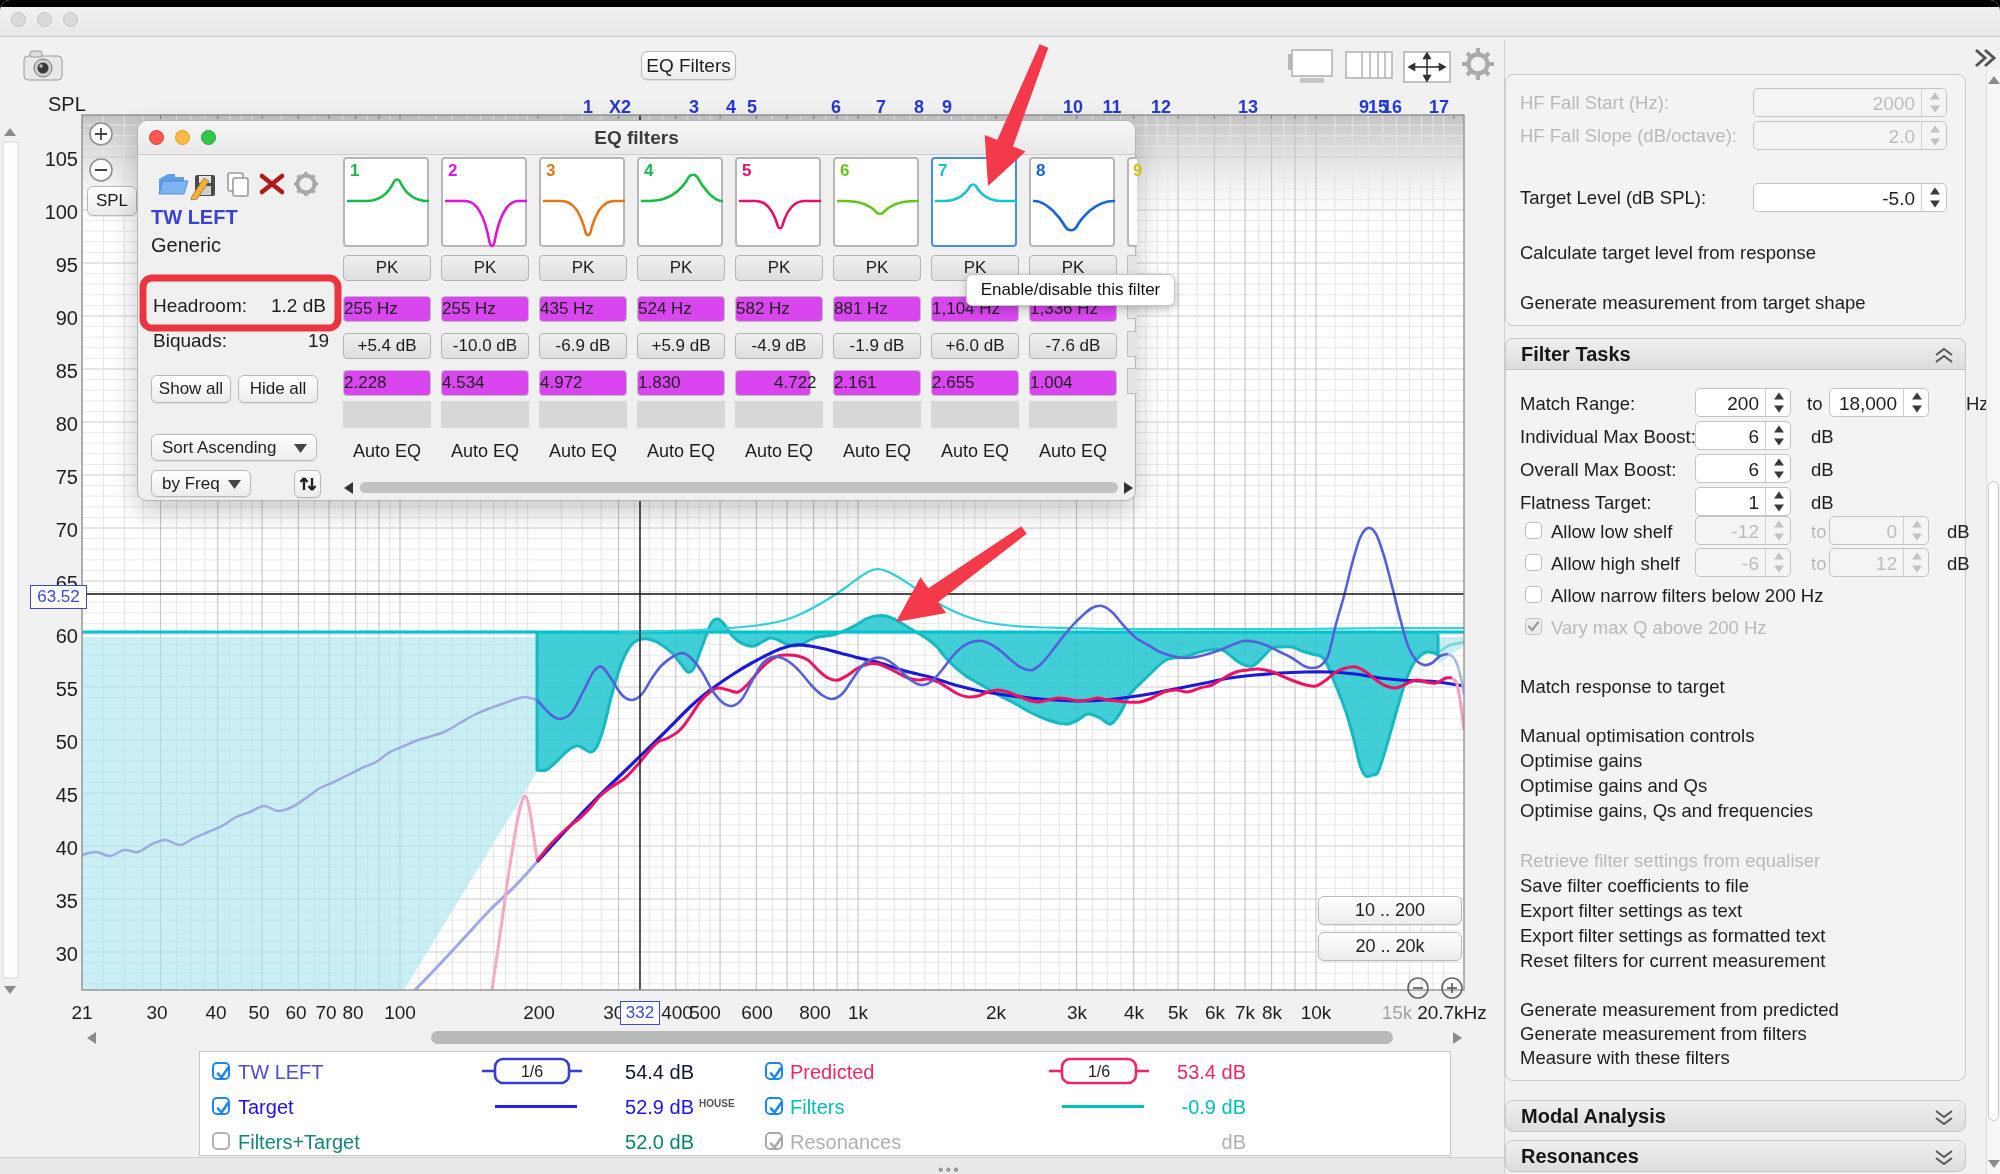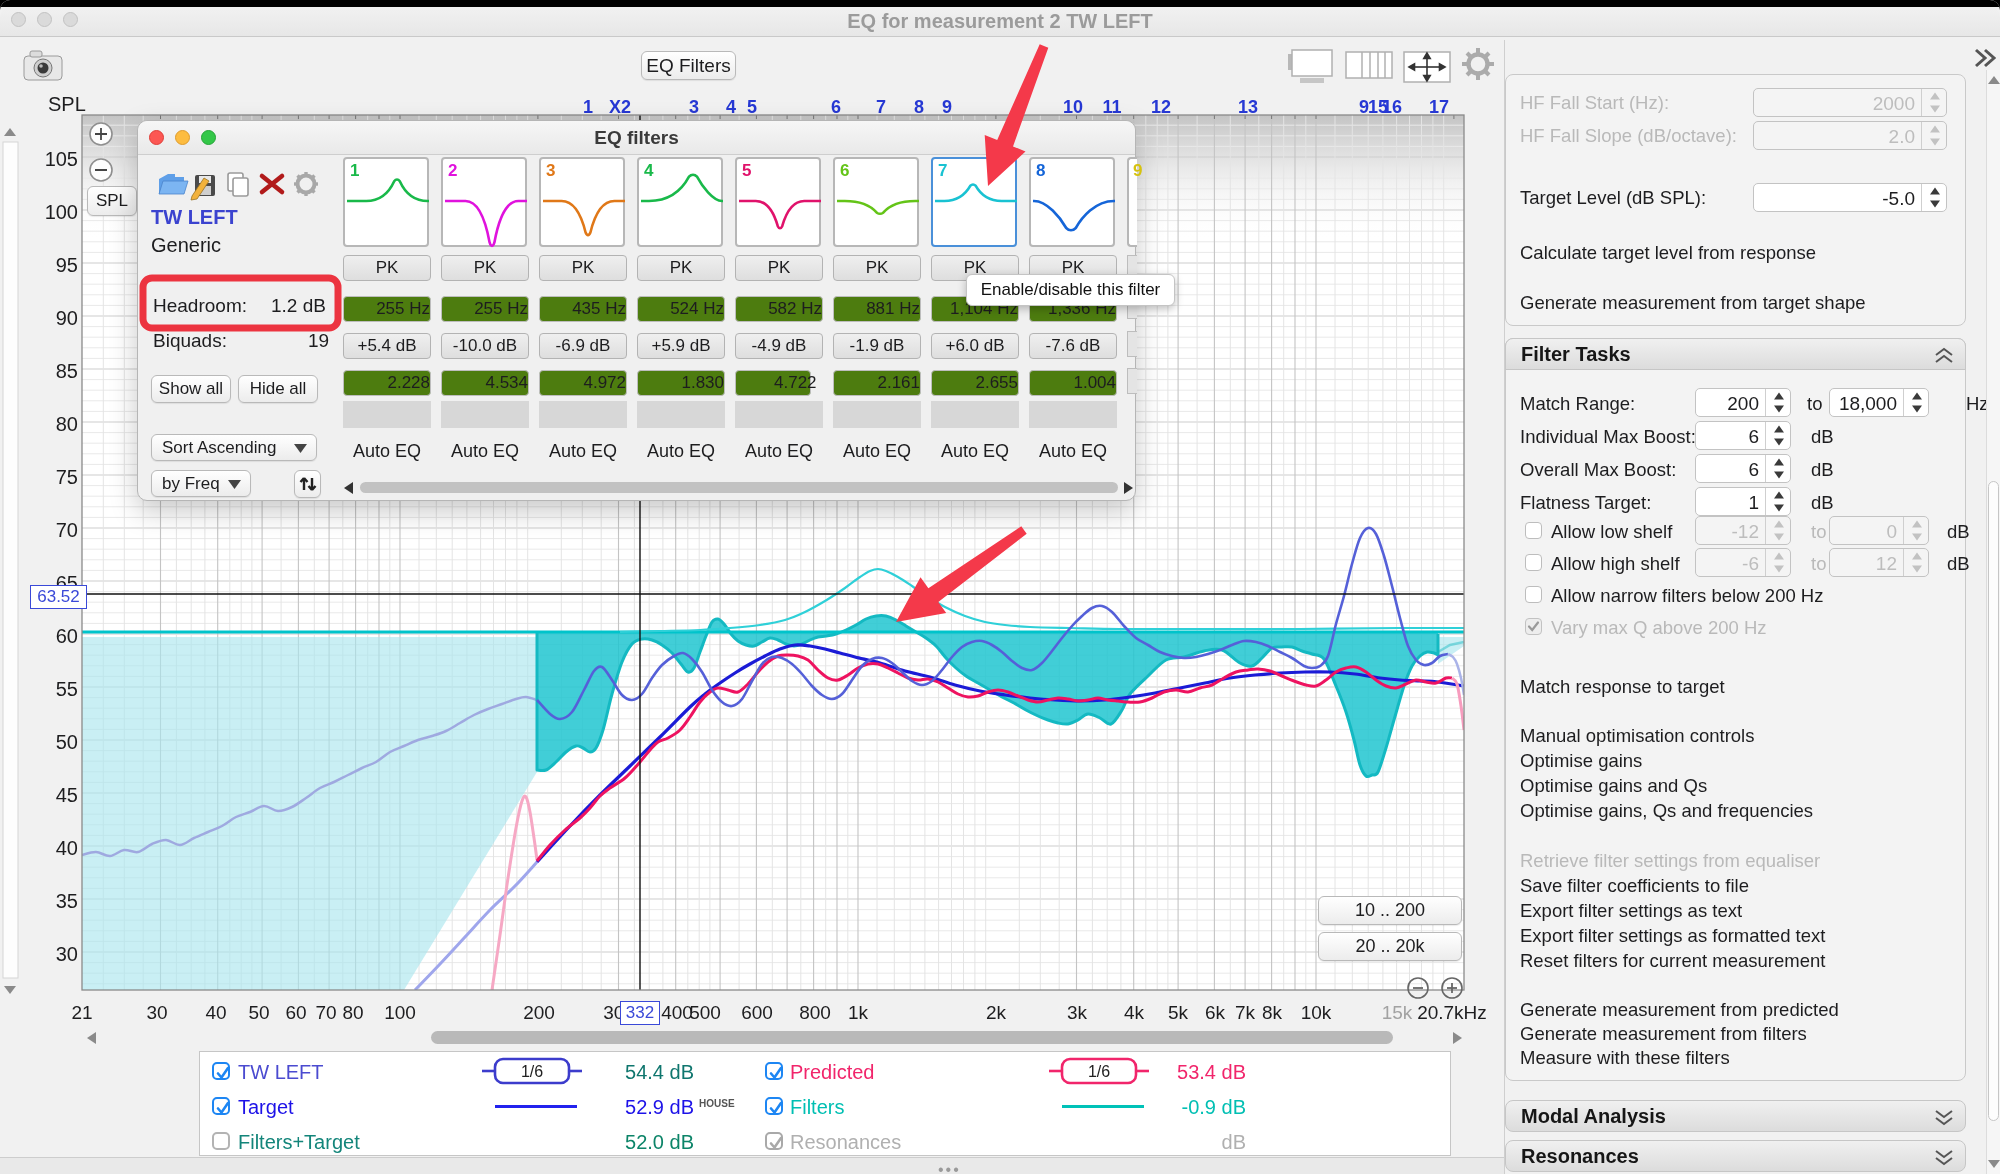--- a/index.html
+++ b/index.html
@@ -9,42 +9,41 @@
 .gtl{position:absolute;top:12px;width:15px;height:15px;border-radius:50%;background:#dadada;border:1px solid #c2c2c2;}
 .spl{position:absolute;left:30px;width:48px;text-align:right;font-size:20px;color:#1d1d1f;height:20px;}
 .fx{position:absolute;top:1002px;width:90px;text-align:center;font-size:19px;color:#1d1d1f;}
 .bn{position:absolute;top:97px;width:40px;text-align:center;font-size:18px;font-weight:bold;color:#2638d4;}
 .macbtn{position:absolute;background:linear-gradient(#ffffff,#ececec);border:1px solid #b9b9b9;border-radius:6px;font-size:17px;color:#1d1d1f;text-align:center;line-height:26px;box-shadow:0 1px 1px rgba(0,0,0,0.08);}
 #dlg{position:absolute;left:137px;top:120px;width:999px;height:381px;background:#f0f0f0;border:1px solid #b5b5b5;border-radius:10px;box-shadow:0 10px 28px rgba(0,0,0,0.22);z-index:40;}
 #dlgbar{position:absolute;left:0;top:0;width:100%;height:34px;background:linear-gradient(#f6f6f6,#e9e9e9);border-bottom:1px solid #cecece;border-radius:10px 10px 0 0;}
 .tl{position:absolute;top:9px;width:15px;height:15px;border-radius:50%;border:1px solid;}
 #dlgtitle{position:absolute;left:0;top:6px;width:100%;text-align:center;font-size:19px;font-weight:bold;color:#3a3a3a;}
 .cellg{position:absolute;height:26px;background:linear-gradient(#efefef,#dedede);border:1px solid #b3b3b3;border-radius:4px;text-align:center;font-size:17px;line-height:24px;color:#1d1d1f;}
-.cellw{position:absolute;height:26px;background:#4d7c0f;border:1px solid #bdbdbd;border-radius:4px;text-align:right;font-size:17px;line-height:24px;color:#1d1d1f;}
+.cellw{position:absolute;height:26px;background:#d946ef;border:1px solid #bdbdbd;border-radius:4px;text-align:left;font-size:17px;line-height:24px;color:#1d1d1f;}
 #rsep{position:absolute;left:1504px;top:40px;width:1px;height:1134px;background:#cfcfcf;}
 #rpanel{position:absolute;left:1505px;top:0;width:461px;height:1174px;font-size:19px;}
 .rbox{position:absolute;width:461px;background:#f3f3f3;border:1px solid #c9c9c9;border-radius:8px;}
 .rlab{position:absolute;font-size:18.5px;color:#1d1d1f;white-space:nowrap;}
 .rlab.grey{color:#b9b9b9;}
 .rhdr{position:absolute;left:0;width:461px;height:32px;background:linear-gradient(#f0f0f0,#dcdcdc);border:1px solid #c6c6c6;border-radius:8px 8px 0 0;font-size:20px;font-weight:bold;color:#161616;padding-left:15px;line-height:31px;}
 .rbar{border-radius:8px;}
 #rscroll{position:absolute;left:1986px;top:70px;width:14px;height:1104px;background:#f6f6f6;border-left:1px solid #dcdcdc;}
 #legend{position:absolute;left:199px;top:1051px;width:1252px;height:105px;background:#fff;border:1px solid #c6c6c6;z-index:5;}
 .ltx{position:absolute;font-size:20px;white-space:nowrap;}
 #bstrip{position:absolute;left:0;top:1157px;width:1505px;height:17px;background:#e9e9e9;border-top:1px solid #cdcdcd;}
 #tooltip{position:absolute;left:966px;top:274px;width:209px;height:32px;background:#fff;border:1px solid #c4c4c4;border-radius:6px;box-shadow:0 3px 8px rgba(0,0,0,0.25);z-index:50;text-align:center;font-size:17px;line-height:30px;color:#111;}
 </style></head>
 <body>
 <div id="win">
 <div id="titlebar"></div>
 <div id="topblack"></div>
 <div class="gtl" style="left:11px;"></div>
     <div class="gtl" style="left:37px;"></div>
     <div class="gtl" style="left:63px;"></div>
-<div id="title">EQ for measurement 2 TW LEFT</div>
 <svg width="44" height="36" style="position:absolute;left:22px;top:48px">
 <rect x="2" y="8" width="38" height="24" rx="4" fill="#e8e8e8" stroke="#9a9a9a"></rect>
 <rect x="8" y="3" width="12" height="6" rx="2" fill="#dcdcdc" stroke="#9a9a9a"></rect>
 <circle cx="21" cy="20" r="9" fill="#cfcfcf" stroke="#777"></circle>
 <circle cx="21" cy="20" r="5.5" fill="#3a3a3a"></circle>
       <circle cx="19" cy="18" r="1.8" fill="#bbb"></circle>
 </svg>
 <div style="position:absolute;left:48px;top:93px;font-size:20px;color:#1d1d1f;">SPL</div>
 <div class="macbtn" style="left:641px;top:51px;width:95px;height:29px;line-height:27px;font-size:19px;">EQ Filters</div>
 <svg width="220" height="36" style="position:absolute;left:1284px;top:48px">
@@ -419,21 +418,21 @@
           <path d="M4,9.5 L7.5,13.5 L14,4" stroke="#1d86f3" stroke-width="2.6" fill="none" stroke-linecap="round"></path>
         </svg>
       </div>
 <div class="ltx" style="left:38px;top:9px;color:#4b4bd0;">TW LEFT</div>
 <svg width="100" height="28" style="position:absolute;left:282px;top:5px">
 <line x1="0" y1="14" x2="13" y2="14" stroke="#3c3ccc" stroke-width="2.6"></line>
         <line x1="87" y1="14" x2="100" y2="14" stroke="#3c3ccc" stroke-width="2.6"></line>
 <rect x="13" y="2" width="74" height="24" rx="8" fill="#fff" stroke="#3c3ccc" stroke-width="2.6"></rect>
 <text x="50" y="20" text-anchor="middle" font-size="16" fill="#222" font-family="Liberation Sans">1/6</text>
       </svg>
-<div class="ltx" style="left:394px;top:9px;width:100px;text-align:right;color:#0f766e;">54.4 dB</div>
+<div class="ltx" style="left:394px;top:9px;width:100px;text-align:right;color:#0f172a;">54.4 dB</div>
 <div style="position:absolute;left:565px;top:10px;width:18px;height:18px;background:#fff;border:2px solid #1d86f3;border-radius:5px;">
 <svg width="18" height="18" style="position:absolute;left:0;top:0">
           <path d="M4,9.5 L7.5,13.5 L14,4" stroke="#1d86f3" stroke-width="2.6" fill="none" stroke-linecap="round"></path>
         </svg>
       </div>
 <div class="ltx" style="left:590px;top:9px;color:#f1256b;">Predicted</div>
 <svg width="100" height="28" style="position:absolute;left:849px;top:5px">
 <line x1="0" y1="14" x2="13" y2="14" stroke="#f1256b" stroke-width="2.6"></line>
         <line x1="87" y1="14" x2="100" y2="14" stroke="#f1256b" stroke-width="2.6"></line>
 <rect x="13" y="2" width="74" height="24" rx="8" fill="#fff" stroke="#f1256b" stroke-width="2.6"></rect>

